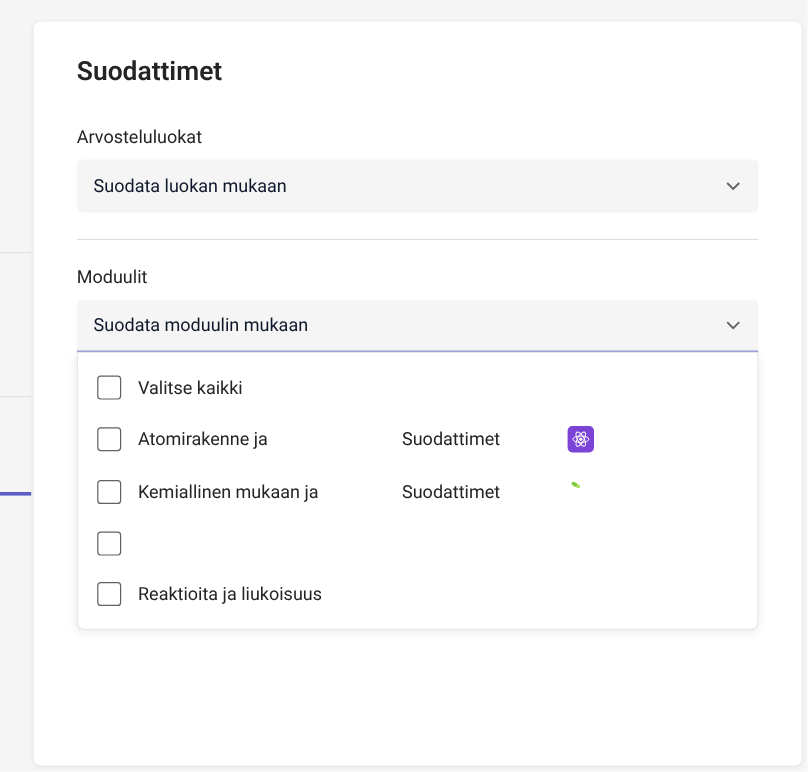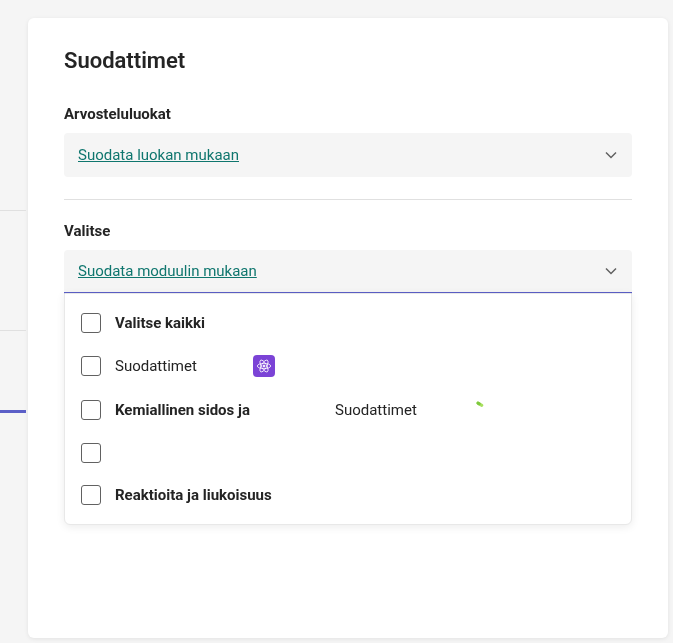--- a/index.html
+++ b/index.html
@@ -26,37 +26,36 @@
     }
     .panel-title {
       font-size: 22px;
       font-weight: 600;
       color: #242424;
       margin-bottom: 32px;
     }
     .section-label {
       font-size: 15px;
       color: #242424;
-      font-weight: 700;
+      font-weight: 400;
       margin-bottom: 10px;
     }
     .dropdown {
       width: 100%;
       height: 44px;
       background: #f5f5f5;
       border: none;
       border-radius: 4px;
       padding: 0 14px;
       display: flex;
       align-items: center;
       justify-content: space-between;
       cursor: pointer;
       font-size: 15px;
-      color: #0f766e;
-      text-decoration: underline;
+      color: #0f172a;
     }
     .dropdown.open {
       border-bottom: 2px solid #5b5fc7;
       border-radius: 4px 4px 0 0;
       text-align: center;
     }
     .chevron {
       width: 14px;
       height: 14px;
       display: inline-flex;
@@ -101,21 +100,20 @@
     .option-text {
       font-size: 15px;
       color: #242424;
       flex: 1;
       display: flex;
       align-items: center;
       gap: 50px;
     }
     .option-text .primary {
       min-width: 170px;
-      font-weight: bold;
     }
     .option-text .secondary {
       color: #242424;
     }
     .icon-badge {
       width: 22px;
       height: 22px;
       border-radius: 4px;
       display: inline-flex;
       align-items: center;
@@ -179,21 +177,21 @@
         <svg viewBox="0 0 12 8">
             <path d="M1 1.5L6 6.5L11 1.5"></path>
           </svg>
       </span>
     </div>
   </div>
 
   <div class="divider"></div>
 
   <div>
-    <div class="section-label">Valitse</div>
+    <div class="section-label">Moduulit</div>
     <div class="dropdown open">
       <span>Suodata moduulin mukaan</span>
       <span class="chevron">
         <svg viewBox="0 0 12 8">
             <path d="M1 1.5L6 6.5L11 1.5"></path>
           </svg>
       </span>
     </div>
 
     <div class="options-list">
@@ -201,36 +199,37 @@
       <div class="option-row">
         <div class="checkbox"></div>
         <div class="option-text">
           <span class="primary">Valitse kaikki</span>
         </div>
       </div>
 
       <div class="option-row">
         <div class="checkbox"></div>
         <div class="option-text">
+          <span class="primary">Atomirakenne ja</span>
           <span class="secondary">Suodattimet</span>
           <span class="icon-badge icon-atom">
             <svg viewBox="0 0 24 24">
               <ellipse cx="12" cy="12" rx="10" ry="4"></ellipse>
               <ellipse cx="12" cy="12" rx="10" ry="4" transform="rotate(60 12 12)"></ellipse>
               <ellipse cx="12" cy="12" rx="10" ry="4" transform="rotate(120 12 12)"></ellipse>
               <circle cx="12" cy="12" r="1.5" fill="#fff"></circle>
             </svg>
           </span>
         </div>
       </div>
 
       <div class="option-row">
         <div class="checkbox"></div>
         <div class="option-text">
-          <span class="primary">Kemiallinen sidos ja</span>
+          <span class="primary">Kemiallinen mukaan ja</span>
           <span class="secondary">Suodattimet</span>
           <span class="icon-tube">
             <svg viewBox="0 0 24 24">
               <rect x="9" y="3" width="10" height="4" rx="2" fill="#a8e05f" transform="rotate(30 12 12)"></rect>
               <rect x="9" y="3" width="6" height="4" rx="2" fill="#7ec93f" transform="rotate(30 12 12)"></rect>
             </svg>
           </span>
         </div>
       </div>
 

